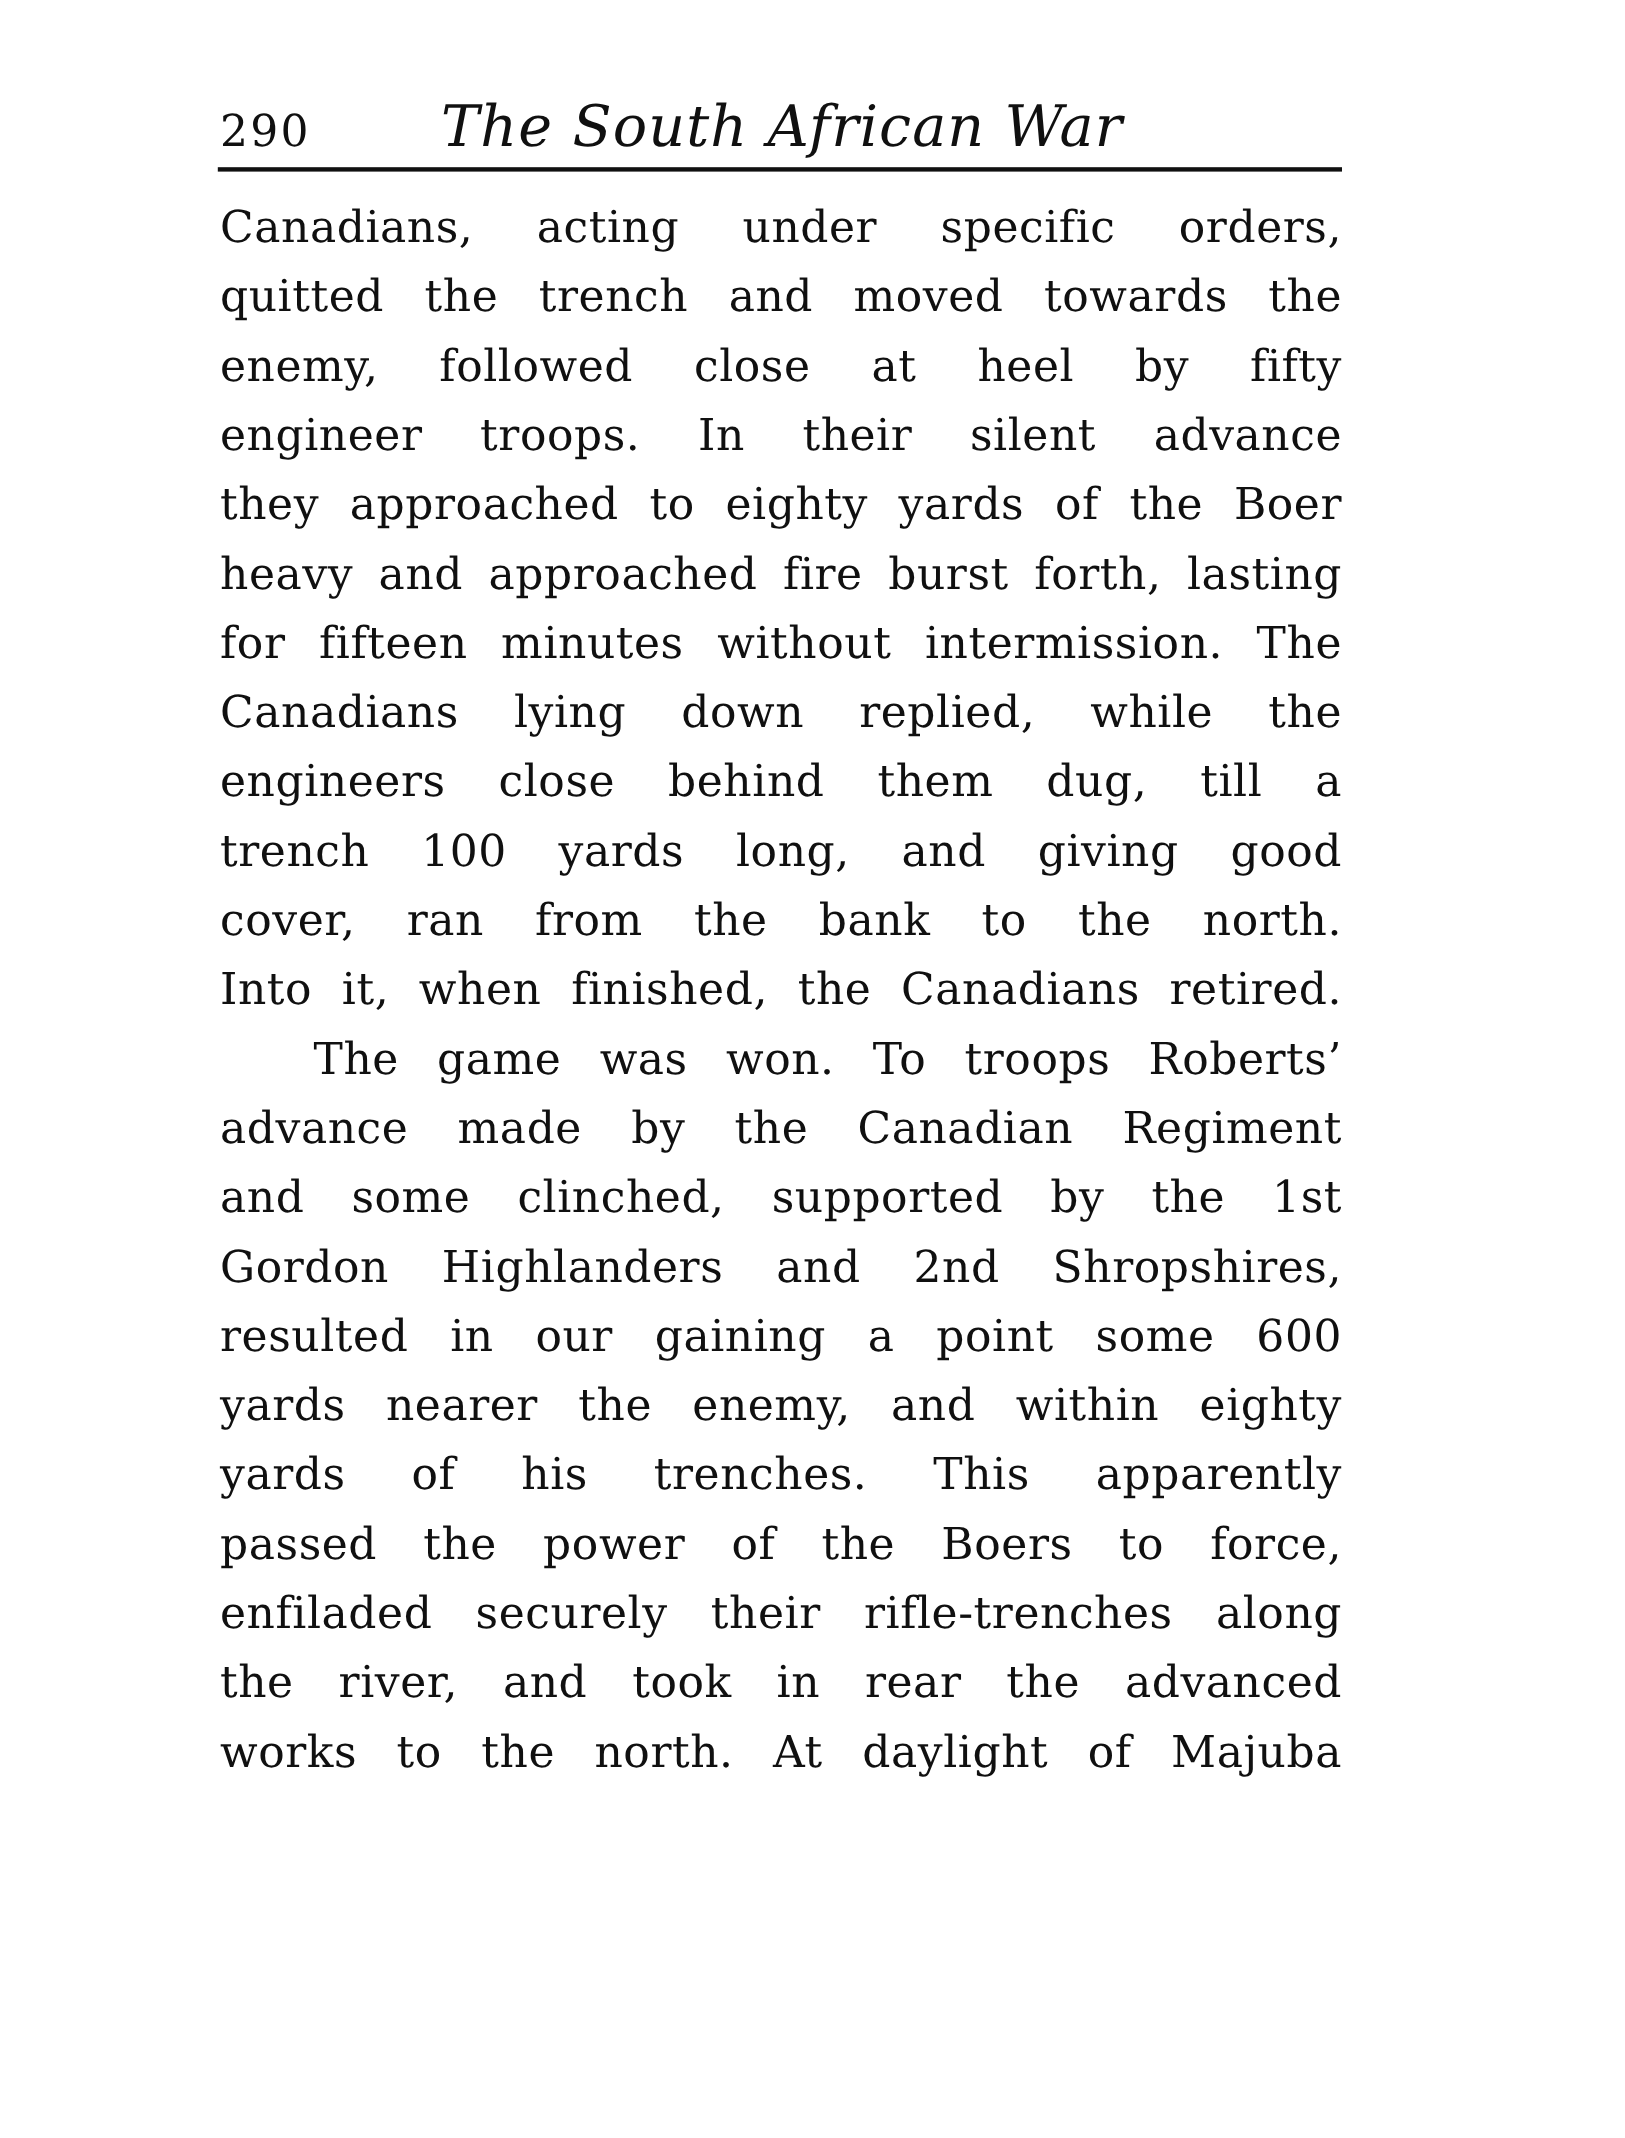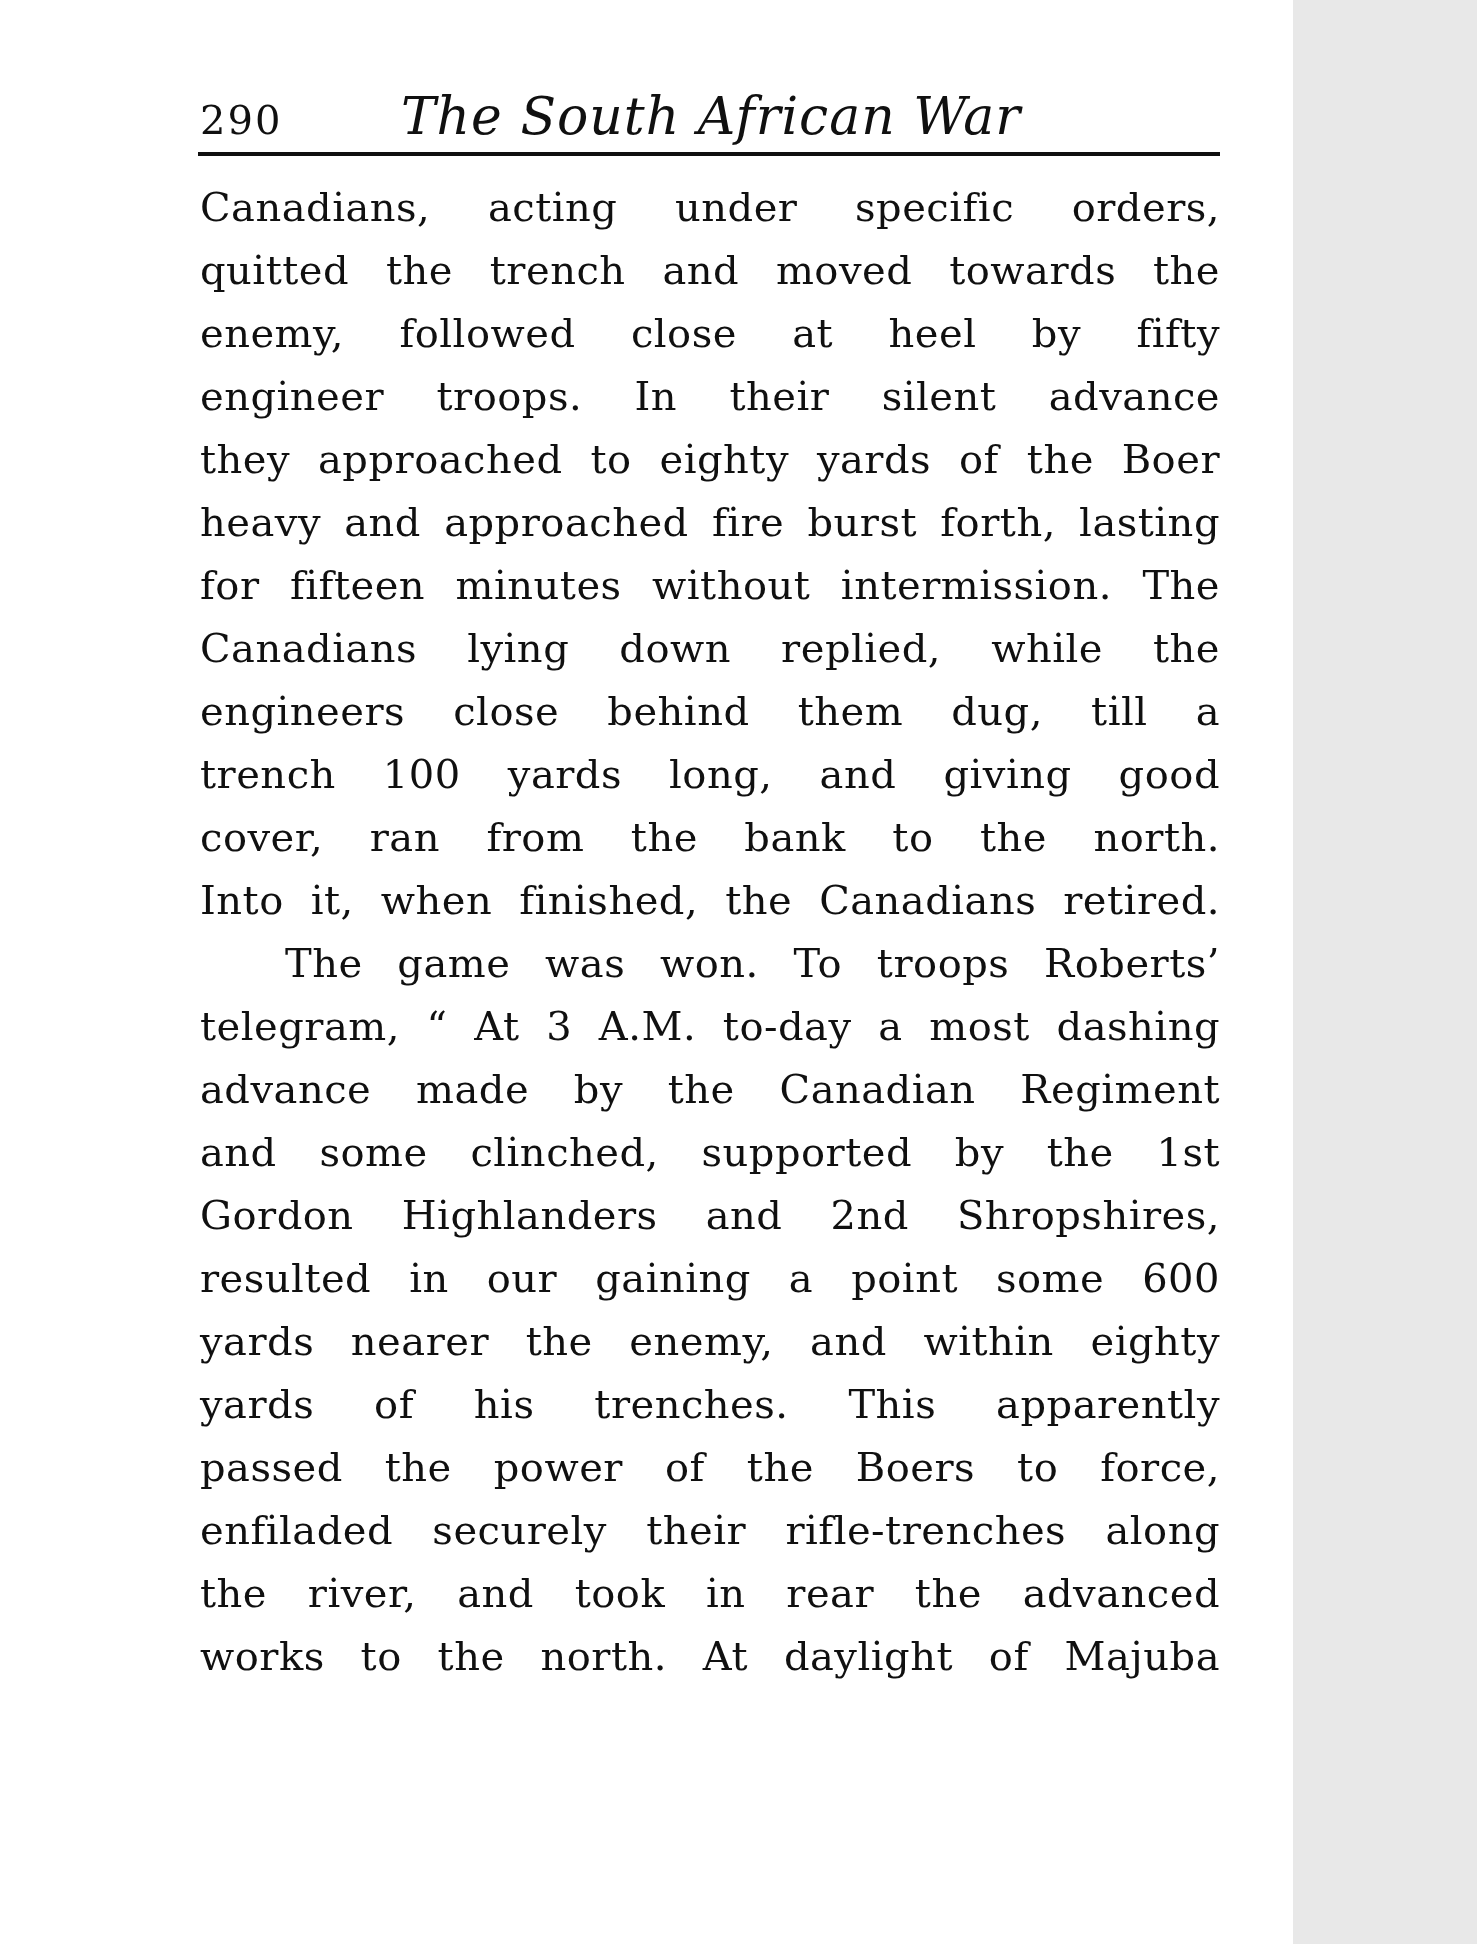--- a/index.html
+++ b/index.html
@@ -3,21 +3,21 @@
 <meta charset="utf-8">
 <style>
   :root{
     --ink:#101010;
     --paper:#ffffff;
   }
   *{margin:0;padding:0;box-sizing:border-box;}
   html,body{background:#e8e8e8;}
   .page{
     position:relative;
-    width:1293px;
+    width:1477px;
     height:1944px;
     background:var(--paper);
     overflow:hidden;
     font-family:"DejaVu Serif","Liberation Serif",serif;
     color:var(--ink);
   }
   .running-header{
     position:absolute;
     left:200px;
     top:76px;
@@ -89,21 +89,20 @@
       <div class="line">engineer troops. In their silent advance</div>
       <div class="line">they approached to eighty yards of the Boer</div>
       <div class="line">heavy and approached fire burst forth, lasting</div>
       <div class="line">for fifteen minutes without intermission. The</div>
       <div class="line">Canadians lying down replied, while the</div>
       <div class="line">engineers close behind them dug, till a</div>
       <div class="line">trench 100 yards long, and giving good</div>
       <div class="line">cover, ran from the bank to the north.</div>
       <div class="line">Into it, when finished, the Canadians retired.</div>
       <div class="line indent">The game was won. To troops Roberts’</div>
-      <div class="line">telegram, “ At 3 A.M. to-day a most dashing</div>
       <div class="line">advance made by the Canadian Regiment</div>
       <div class="line">and some clinched, supported by the 1st</div>
       <div class="line">Gordon Highlanders and 2nd Shropshires,</div>
       <div class="line">resulted in our gaining a point some 600</div>
       <div class="line">yards nearer the enemy, and within eighty</div>
       <div class="line">yards of his trenches. This apparently</div>
       <div class="line">passed the power of the Boers to force,</div>
       <div class="line">enfiladed securely their rifle-trenches along</div>
       <div class="line">the river, and took in rear the advanced</div>
       <div class="line">works to the north. At daylight of Majuba</div>

